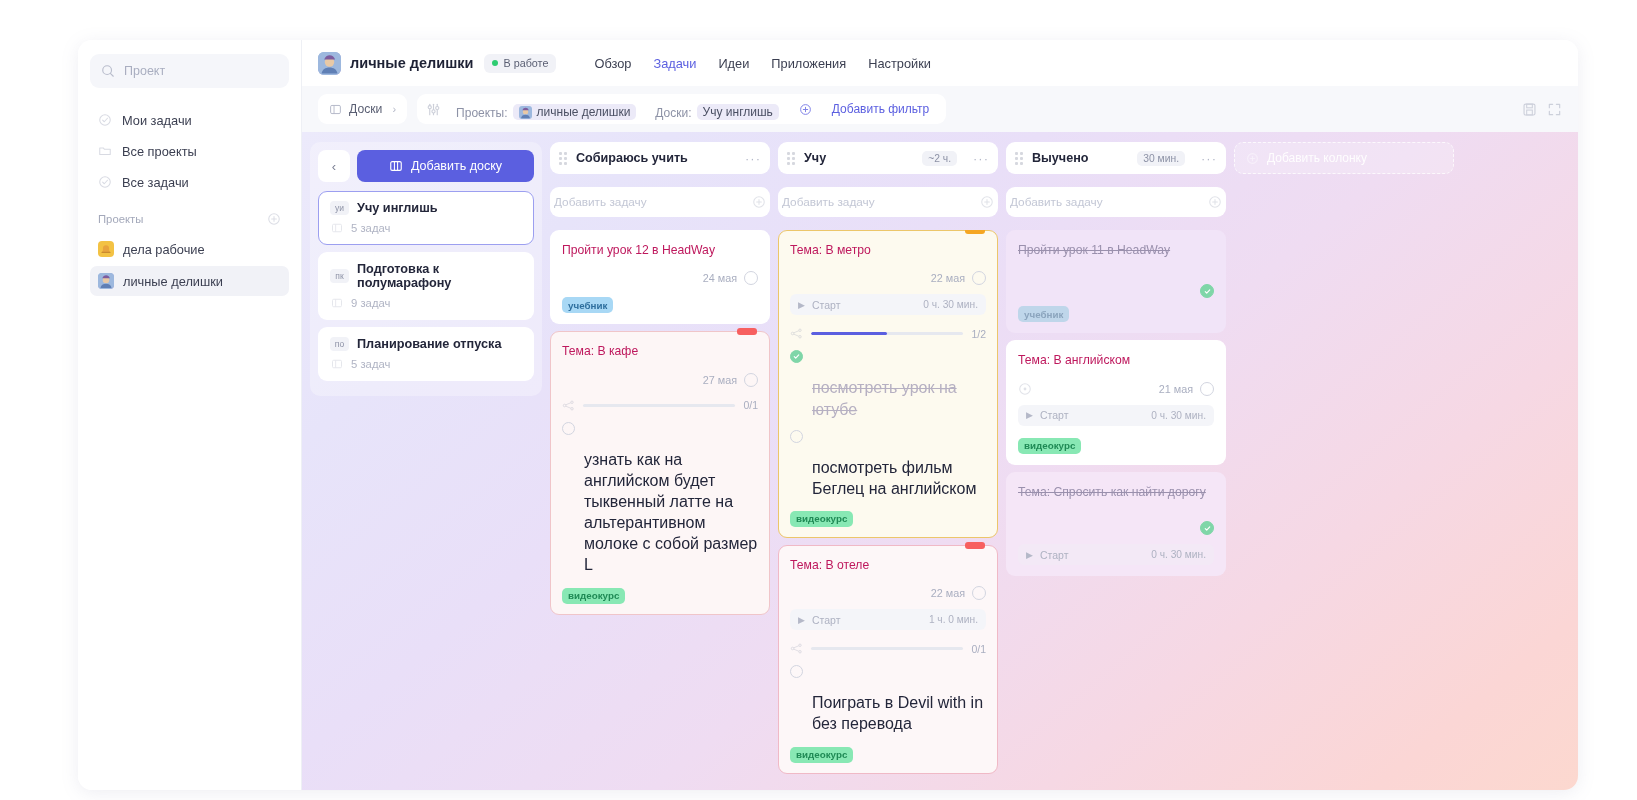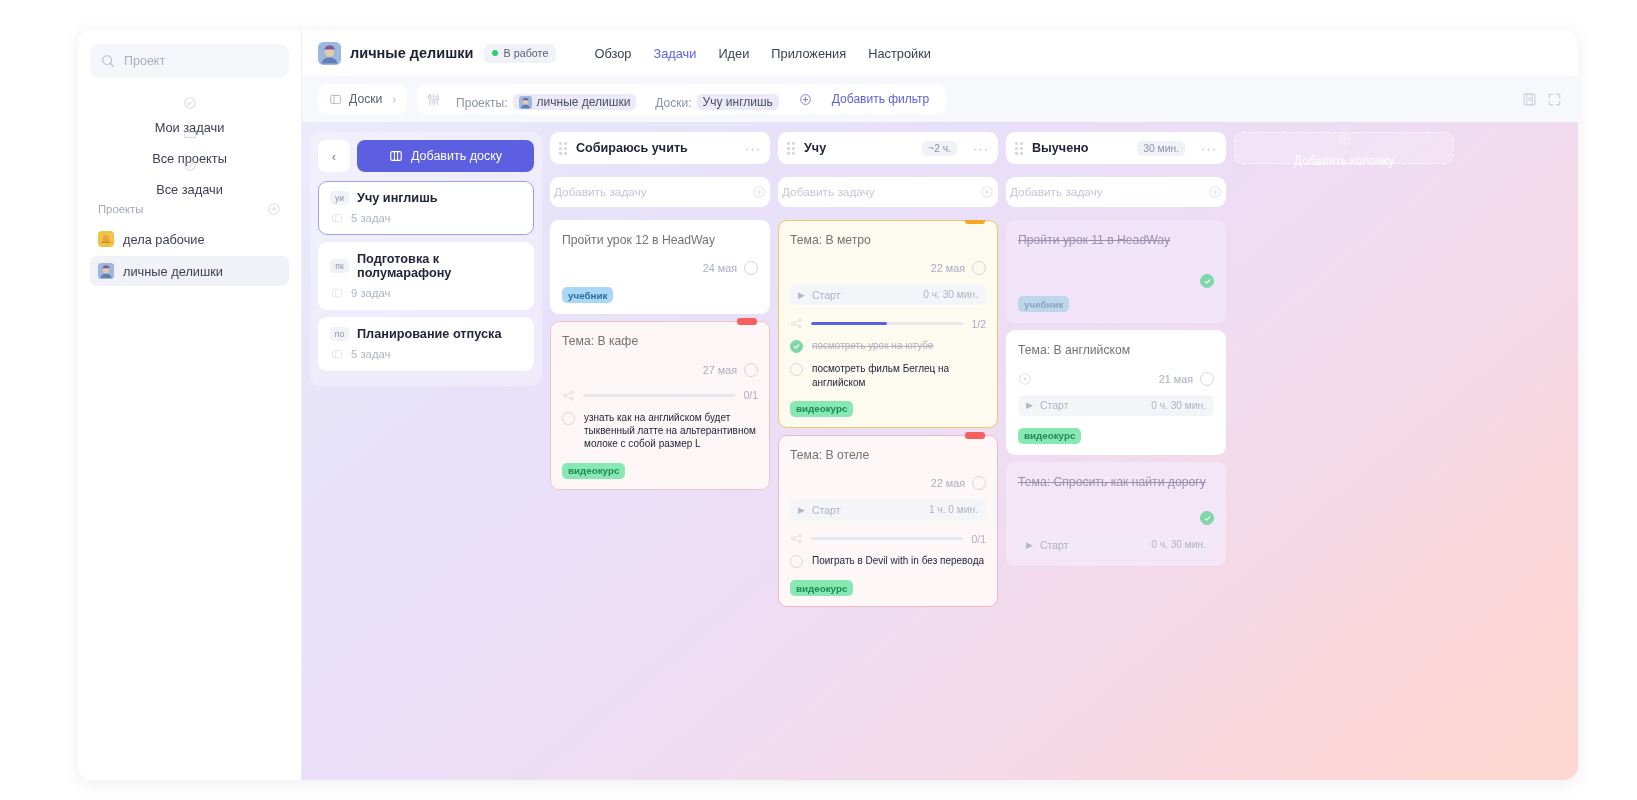--- a/index.html
+++ b/index.html
@@ -12,21 +12,21 @@
 
   .page {
     position: relative;
     width: 1637px; height: 800px;
     background: #ffffff;
   }
 
   
   .window {
     position: absolute;
-    left: 78px; top: 30px;
+    left: 78px; top: 40px;
     width: 1500px; height: 750px;
     background: #ffffff;
     border-radius: 14px;
     box-shadow: 0 3px 18px rgba(120,120,160,0.13);
     overflow: hidden;
     display: flex;
   }
 
   
   .sidebar {
@@ -49,21 +49,20 @@
 
   .nav-item {
     display: flex; align-items: center; gap: 10px;
     height: 28px;
     padding: 0 8px;
     border-radius: 7px;
     font-size: 12.8px;
     color: #3b3f51;
     margin-bottom: 3px;
     cursor: pointer;
-    flex-direction: column;
   }
   .nav-item .ic { width: 14px; height: 14px; flex-shrink: 0; opacity: .55; }
 
   .sec-head {
     display: flex; align-items: center; justify-content: space-between;
     padding: 0 8px;
     margin: 16px 0 8px 0;
   }
   .sec-head .t { font-size: 11.3px; color: #a3a8ba; }
   .sec-head .plus { width: 14px; height: 14px; opacity: .5; cursor: pointer; }
@@ -253,21 +252,21 @@
   
   .task {
     background: #fff;
     border-radius: 9px;
     padding: 11px 11px 10px 11px;
     position: relative;
     cursor: pointer;
     border: 1px solid transparent;
   }
   .task .ttl {
-    font-size: 12.2px; color: #737373; line-height: 1.35;
+    font-size: 12.2px; color: #be185d; line-height: 1.35;
   }
   .task .ttl.done { text-decoration: line-through; color: #9a90ad; }
   .task .meta {
     display: flex; align-items: center; gap: 7px;
     margin-top: 13px;
   }
   .meta .sp { flex: 1; }
   .meta .date { font-size: 10.8px; color: #a9aec0; }
   .meta .circ {
     width: 14px; height: 14px; border-radius: 50%;
@@ -303,21 +302,21 @@
     margin-top: 9px;
   }
   .sub .cb {
     width: 13px; height: 13px; border-radius: 50%;
     border: 1.4px solid #d2d5e0; flex-shrink: 0; margin-top: 1px;
   }
   .sub .cb.on {
     background: #7fd6a8; border-color: #7fd6a8;
     display: flex; align-items: center; justify-content: center;
   }
-  .sub .tx { font-size: 10px; color: #23263a; line-height: 1.32; }
+  .sub .tx { font-size: 16px; color: #23263a; line-height: 1.32; margin-top: 28px; }
   .sub .tx.done { text-decoration: line-through; color: #b6b0c2; font-weight: normal; }
 
   .tags { display: flex; gap: 5px; margin-top: 12px; flex-wrap: wrap; }
   .tag {
     font-size: 9.8px; font-weight: bold;
     border-radius: 5px; padding: 2.5px 6px;
   }
   .tag.blue { background: #a8d8f5; color: #2e6f9e; }
   .tag.green { background: #88e8b4; color: #1f8a55; }
   .tag.muted-blue { background: #bfd6ea; color: #8ba4bd; }
@@ -330,21 +329,20 @@
   
   .addcol {
     width: 220px; flex-shrink: 0;
     height: 32px;
     border: 1.5px dashed rgba(255,255,255,0.75);
     border-radius: 9px;
     background: rgba(255,255,255,0.22);
     display: flex; align-items: center; gap: 8px;
     padding: 0 11px;
     cursor: pointer;
-    flex-direction: column;
   }
   .addcol .ic { width: 13px; height: 13px; opacity: .5; }
   .addcol .t { font-size: 12px; color: #ffffff; opacity: .95; }
 
   svg { display: block; }
 </style>
 </head>
 <body>
 
 <div class="page">

